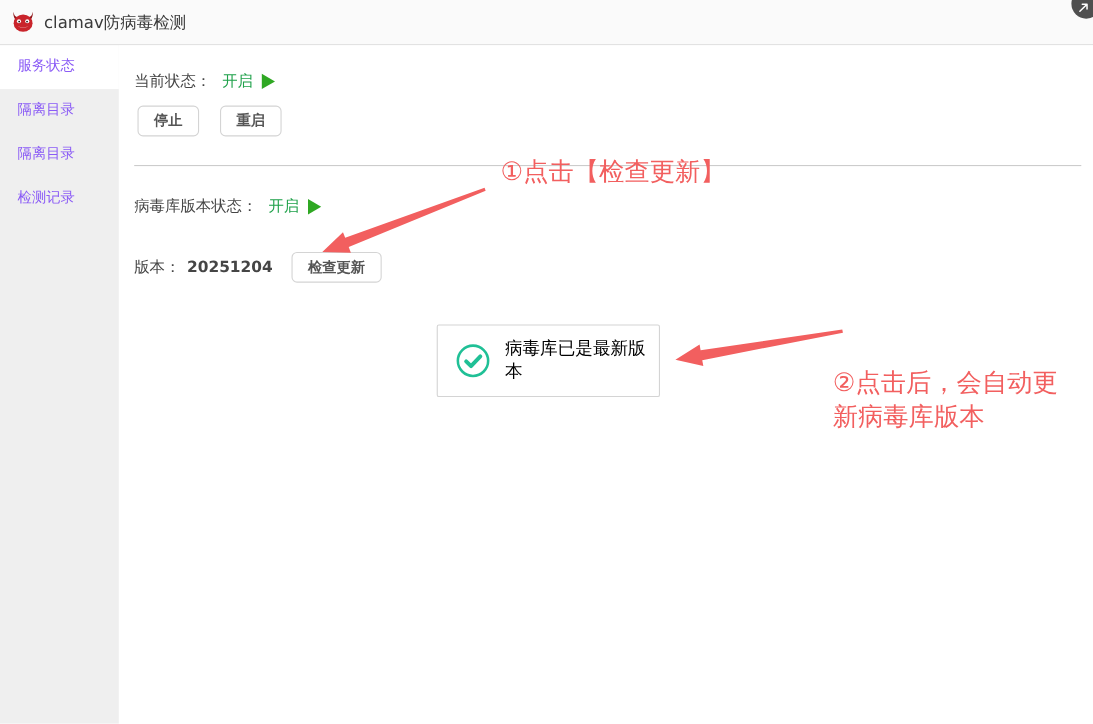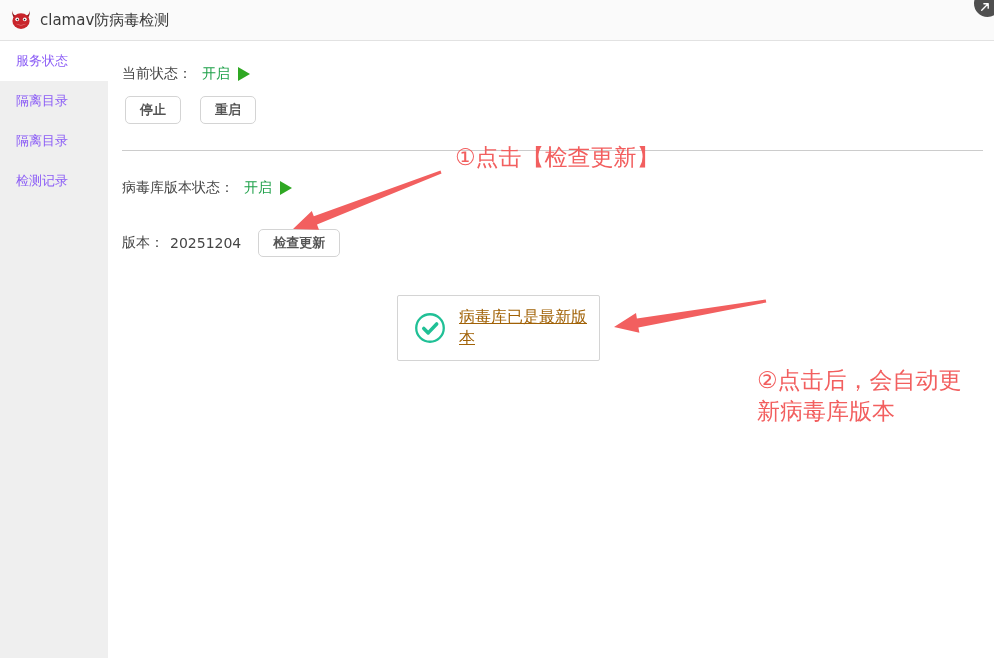--- a/index.html
+++ b/index.html
@@ -51,25 +51,25 @@
     font-weight:bold;
   }
   .divider { position:absolute; left:14px; right:11px; top:109px; border-top:1px solid #cccccc; }
   
   .toast {
     position:absolute; left:289px; top:254px; width:203px; height:66px;
     background:#fff; border:1px solid #d4d4d4; border-radius:2px;
     display:flex; align-items:center; padding-left:16px; z-index:4;
   }
   .check-icon { width:32px; height:32px; flex:0 0 auto; }
-  .toast-text { margin-left:13px; font-size:16px; color:#a16207;text-decoration:underline; }
+  .toast-text { margin-left:13px; font-size:16px; color:#000000; }
   
   .anno { position:absolute; color:#f25f5f; font-size:23px; line-height:31px; z-index:6; white-space:nowrap; }
   #anno1 { left:455px; top:142px; }
-  #anno2 { left:757px; top:365px; }
+  #anno2 { left:757px; top:333px; }
   .arrow-layer { position:absolute; left:0; top:0; width:994px; height:658px; z-index:5; pointer-events:none; }
 </style>
 </head>
 <body>
 
 <div class="header">
   <svg class="app-icon" viewBox="0 0 32 32">
     <path d="M3 2 C4 8 7 10 11 10 L6 13 C3.5 10 2.8 5 3 2 Z" fill="#8e1418"></path>
     <path d="M29 2 C28 8 25 10 21 10 L26 13 C28.5 10 29.2 5 29 2 Z" fill="#8e1418"></path>
     <ellipse cx="16" cy="17.5" rx="12.5" ry="11.5" fill="#c9242b"></ellipse>
@@ -111,21 +111,21 @@
   <div class="divider"></div>
 
   <div class="row" style="left:14px; top:138px;">
     <span class="label">病毒库版本状态：</span>
     <span class="green-val">开启</span>
     <span class="play-icon"></span>
   </div>
 
   <div class="row" style="left:14px; top:188px; height:28px;">
     <span class="label">版本：</span>
-    <span class="label" style="margin-left:6px;">20251204</span>
+    <span class="label" style="margin-left:6px;font-weight:bold;">20251204</span>
     <button class="btn" style="margin-left:17px;">检查更新</button>
   </div>
 
   <div class="toast">
     <svg class="check-icon" viewBox="0 0 36 36">
       <circle cx="18" cy="18" r="15.5" fill="none" stroke="#20c096" stroke-width="2.6"></circle>
       <path d="M11 18.5 L16 23.5 L25.5 13.5" fill="none" stroke="#20c096" stroke-width="4" stroke-linecap="round" stroke-linejoin="round"></path>
     </svg>
     <span class="toast-text">病毒库已是最新版本</span>
   </div>

